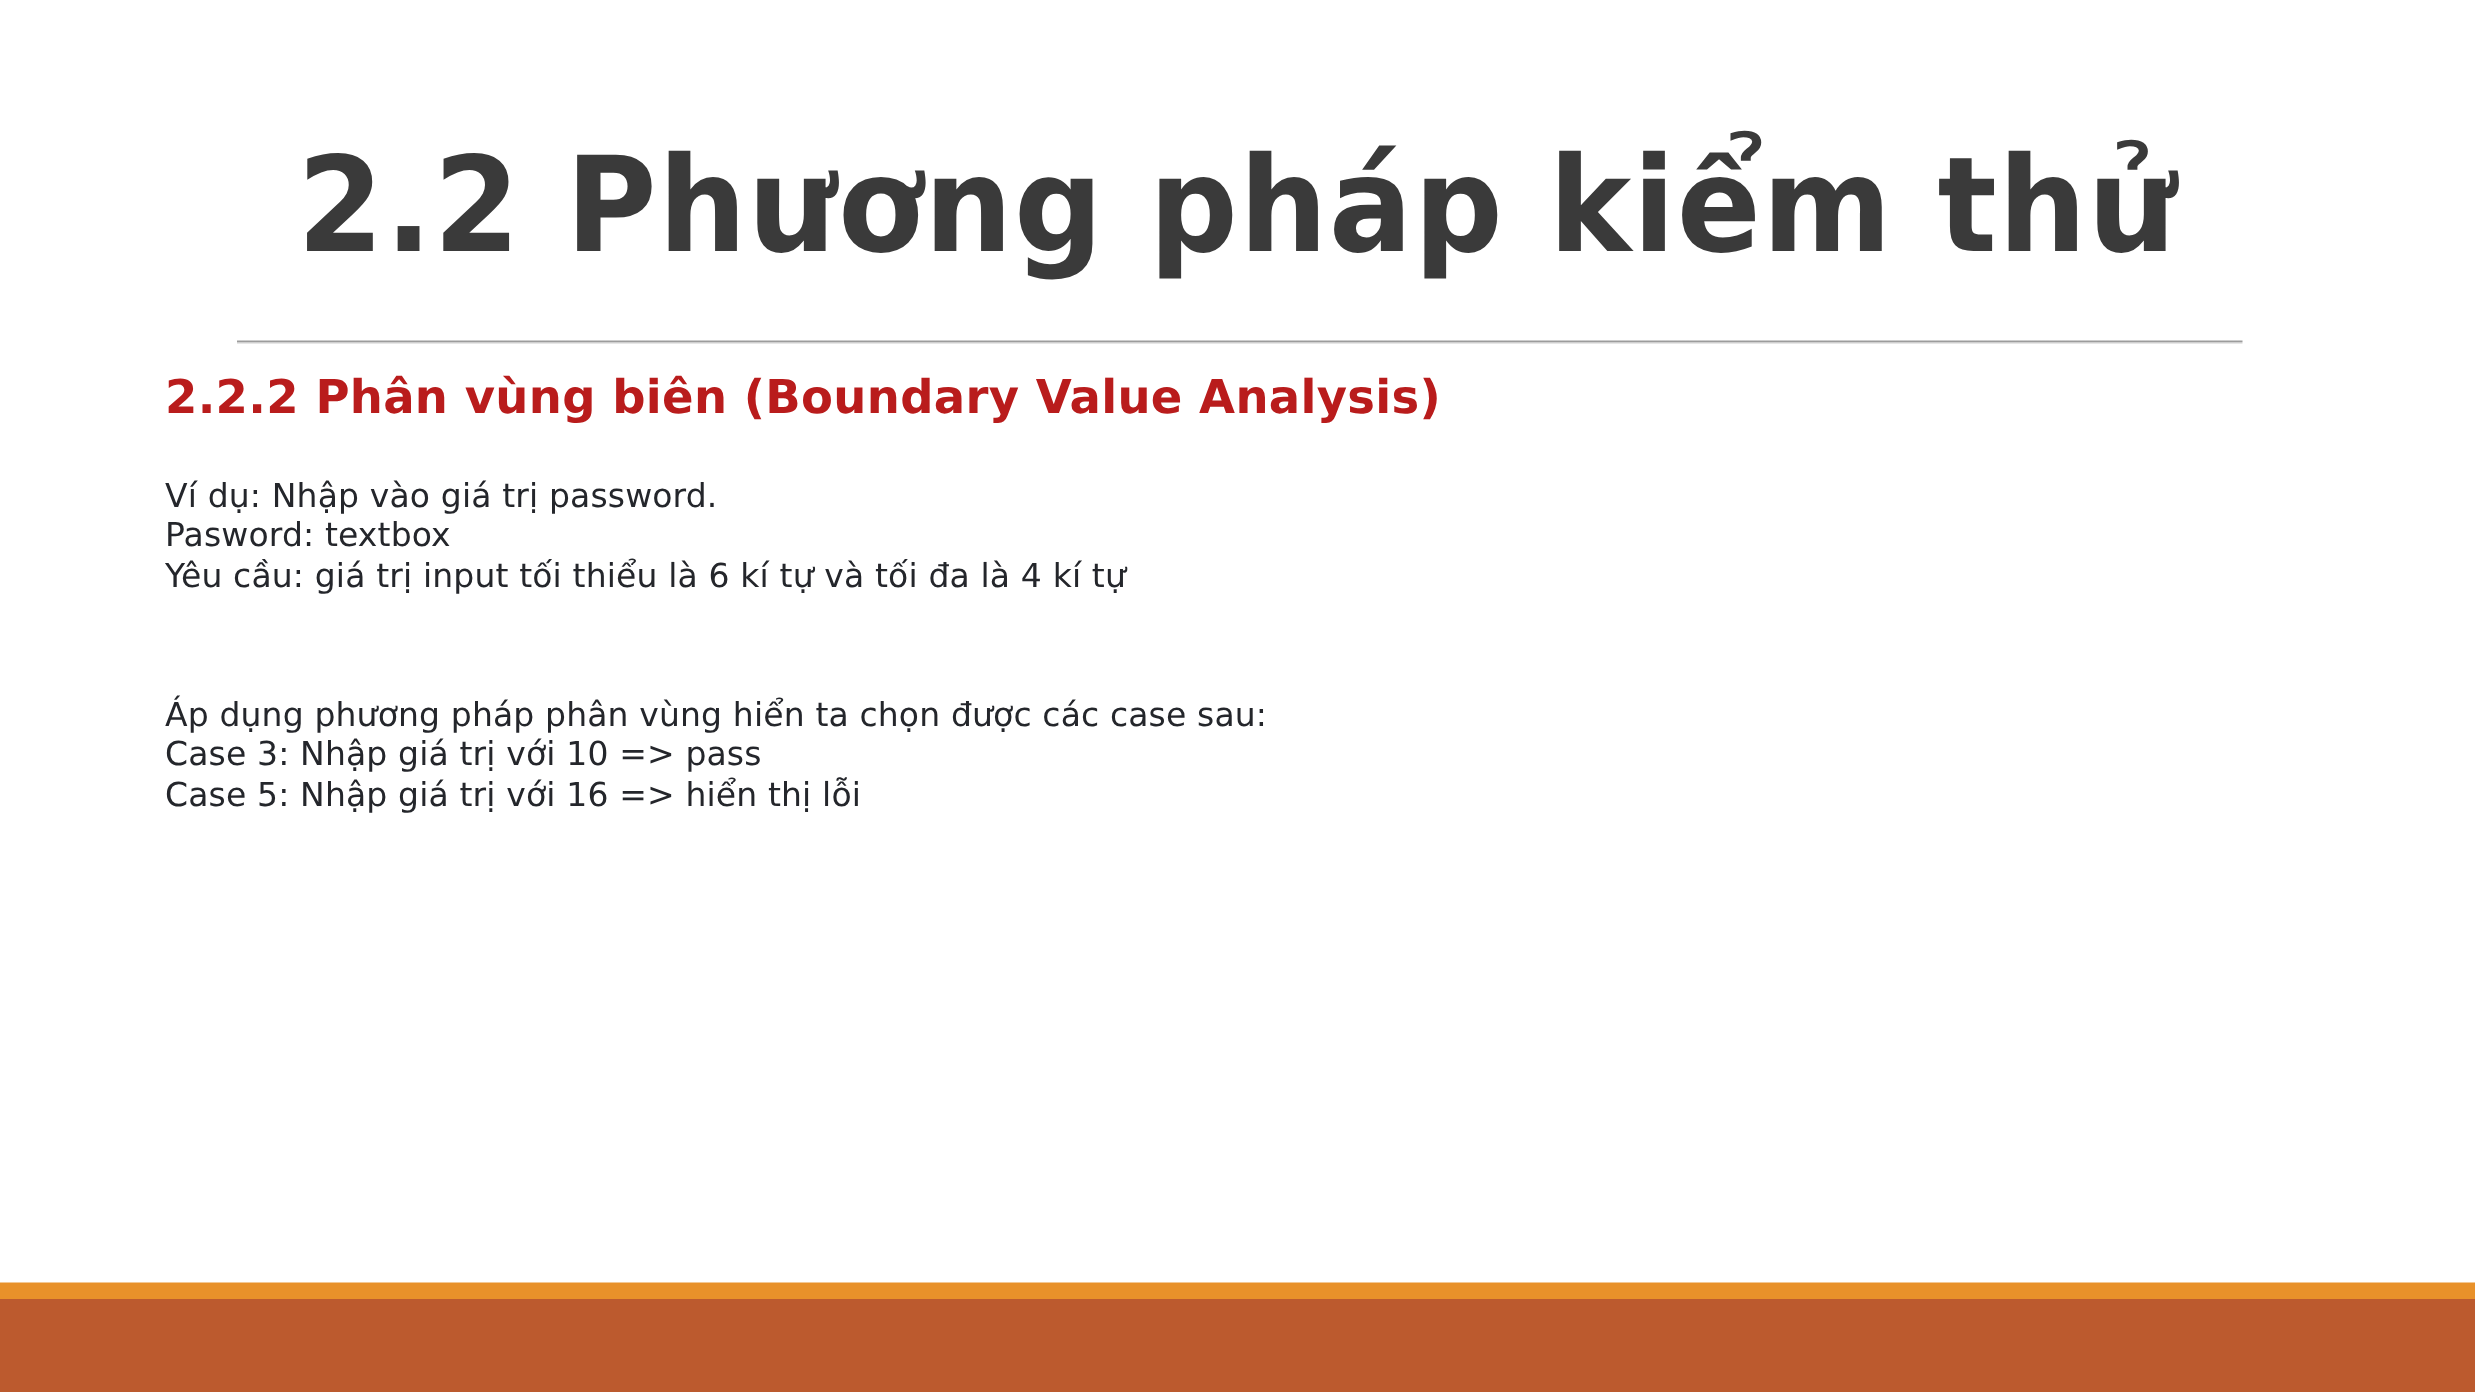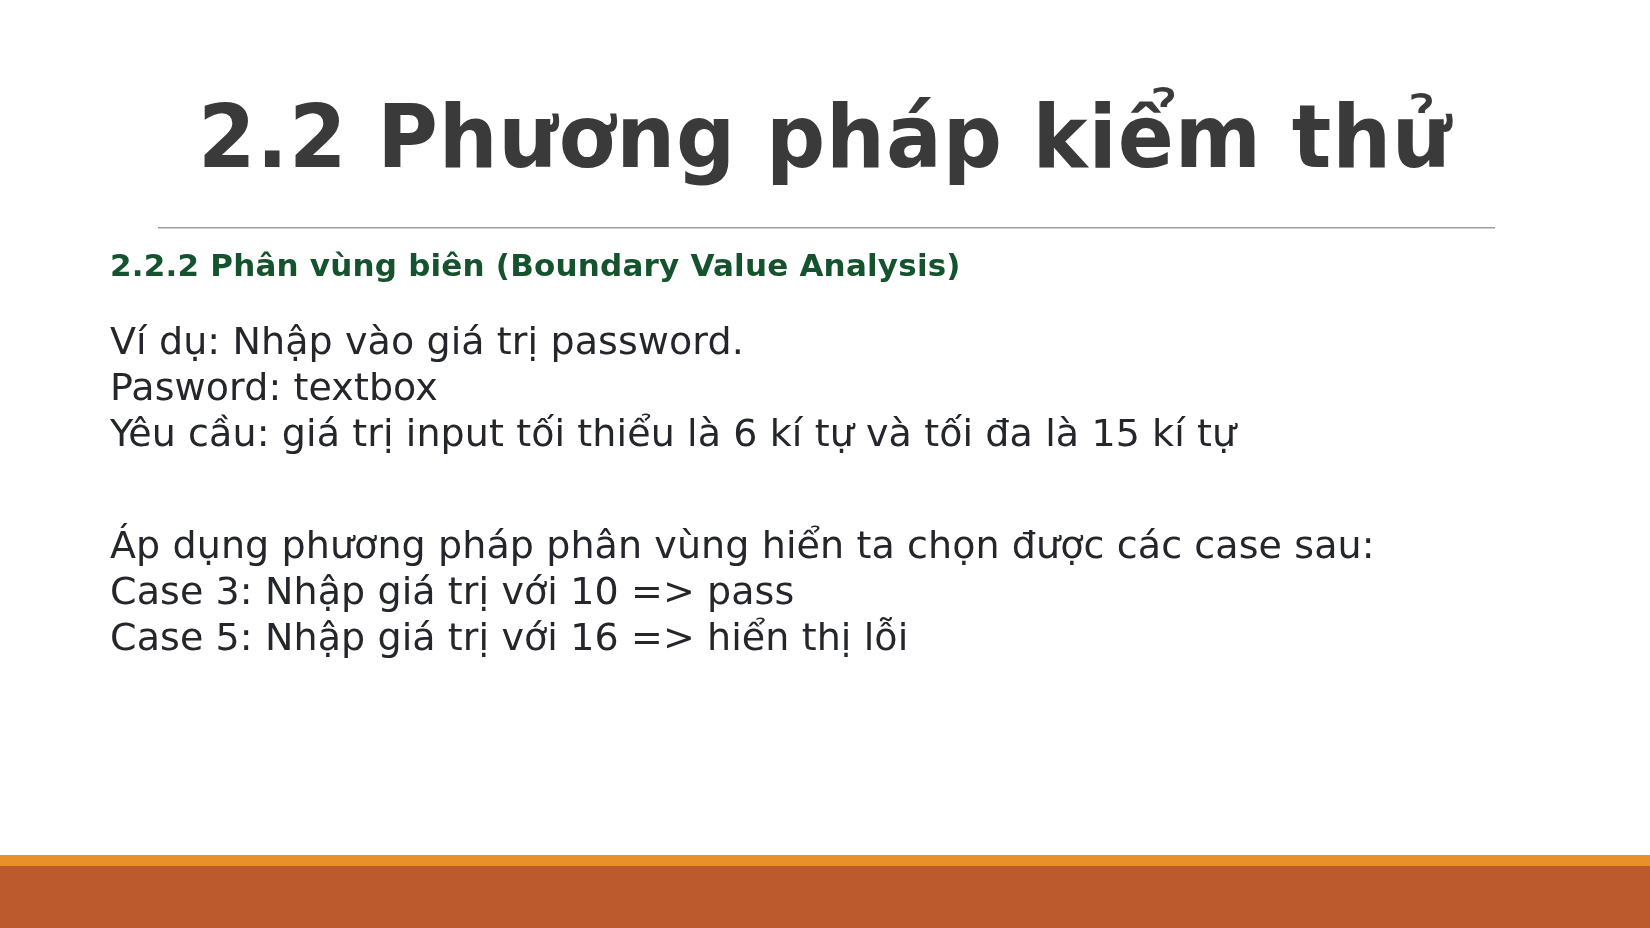--- a/index.html
+++ b/index.html
@@ -57,31 +57,31 @@
   .body-area {
     position: absolute;
     left: 110px;
     top: 246px;
     width: 1450px;
   }
 
   .subtitle {
     font-size: 31px;
     font-weight: 700;
-    color: #14532d;
+    color: #b91c1c;
     letter-spacing: 0.2px;
     line-height: 1.25;
     margin: 0 0 10px 0;
   }
 
   .spacer-sm { height: 24px; }
   .spacer-lg { height: 66px; }
 
   .text-line {
-    font-size: 38px;
+    font-size: 22px;
     font-weight: 400;
     color: #24262b;
     line-height: 1.21;
     letter-spacing: 0.1px;
     white-space: nowrap;
   }
 
   .block { margin: 0; padding: 0; }
 
   
@@ -115,21 +115,21 @@
 
   <div class="body-area">
 
     <div class="subtitle">2.2.2 Phân vùng biên (Boundary Value Analysis)</div>
 
     <div class="spacer-sm"></div>
 
     <div class="block">
       <div class="text-line">Ví dụ: Nhập vào giá trị password.</div>
       <div class="text-line">Pasword: textbox</div>
-      <div class="text-line">Yêu cầu: giá trị input tối thiểu là 6 kí tự và tối đa là 15 kí tự</div>
+      <div class="text-line">Yêu cầu: giá trị input tối thiểu là 6 kí tự và tối đa là 4 kí tự</div>
     </div>
 
     <div class="spacer-lg"></div>
 
     <div class="block">
       <div class="text-line">Áp dụng phương pháp phân vùng hiển ta chọn được các case sau:</div>
       <div class="text-line">Case 3: Nhập giá trị với 10 =&gt; pass</div>
       <div class="text-line">Case 5: Nhập giá trị với 16 =&gt; hiển thị lỗi</div>
     </div>
 

